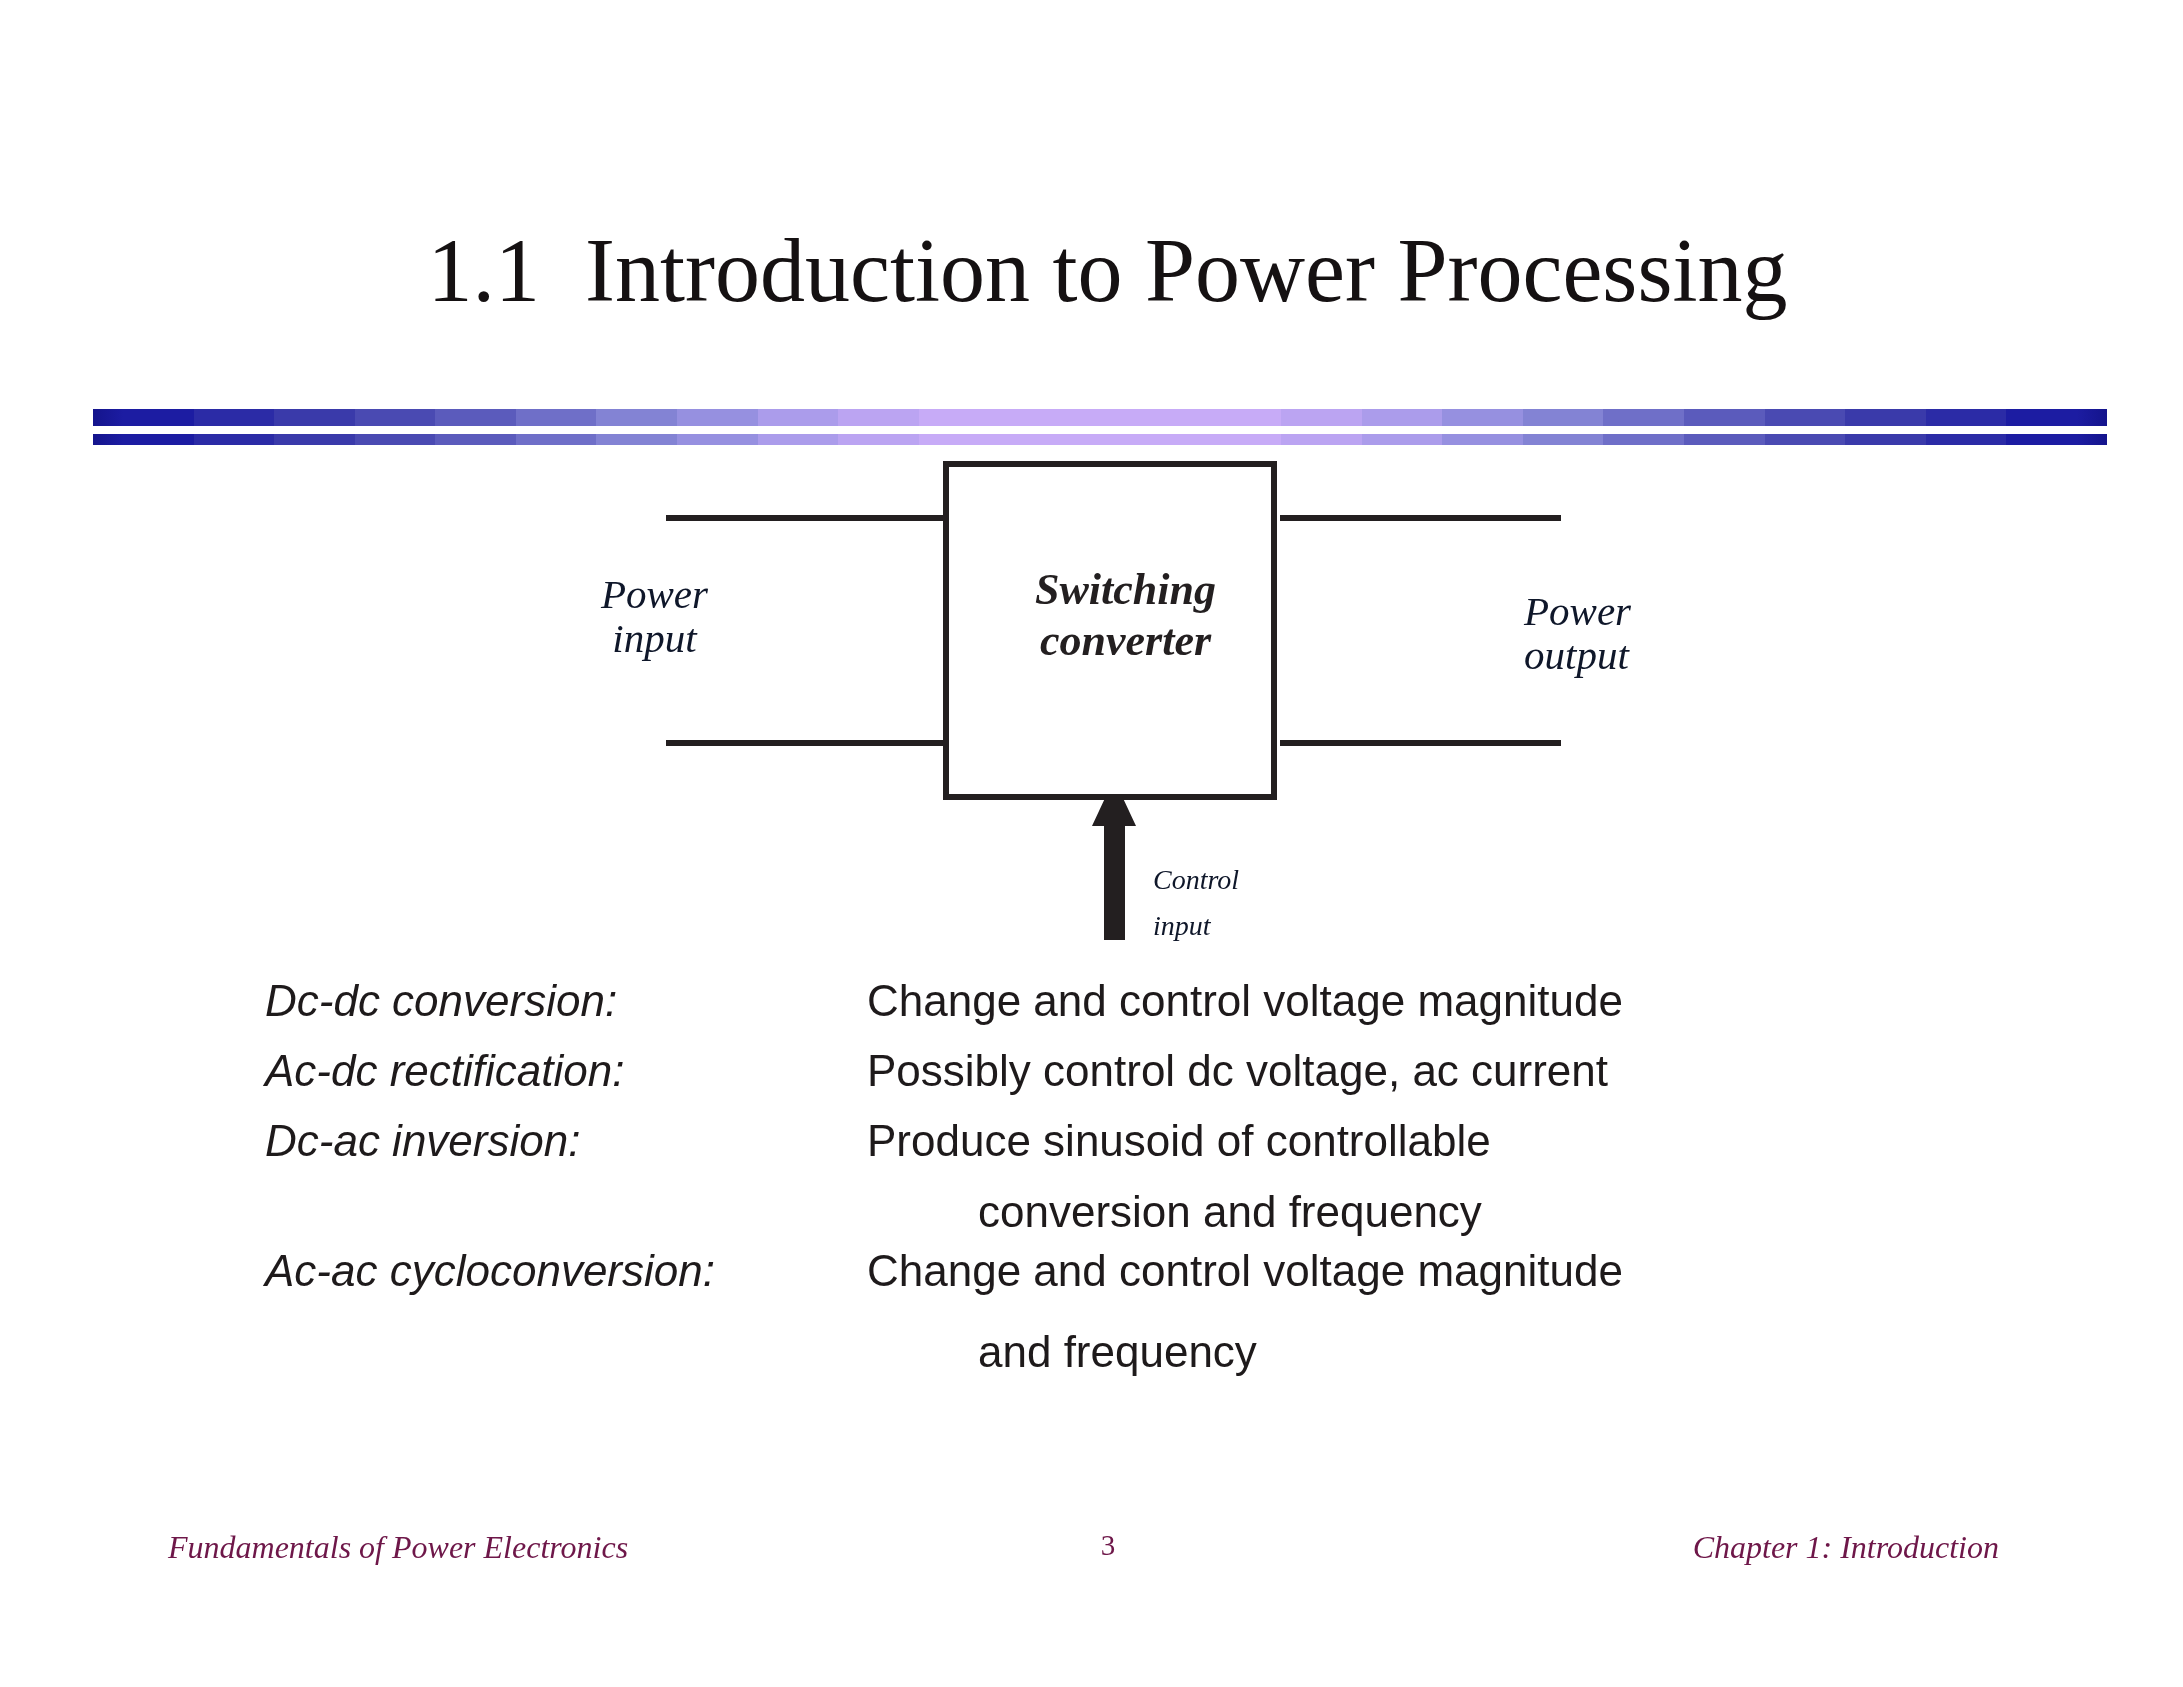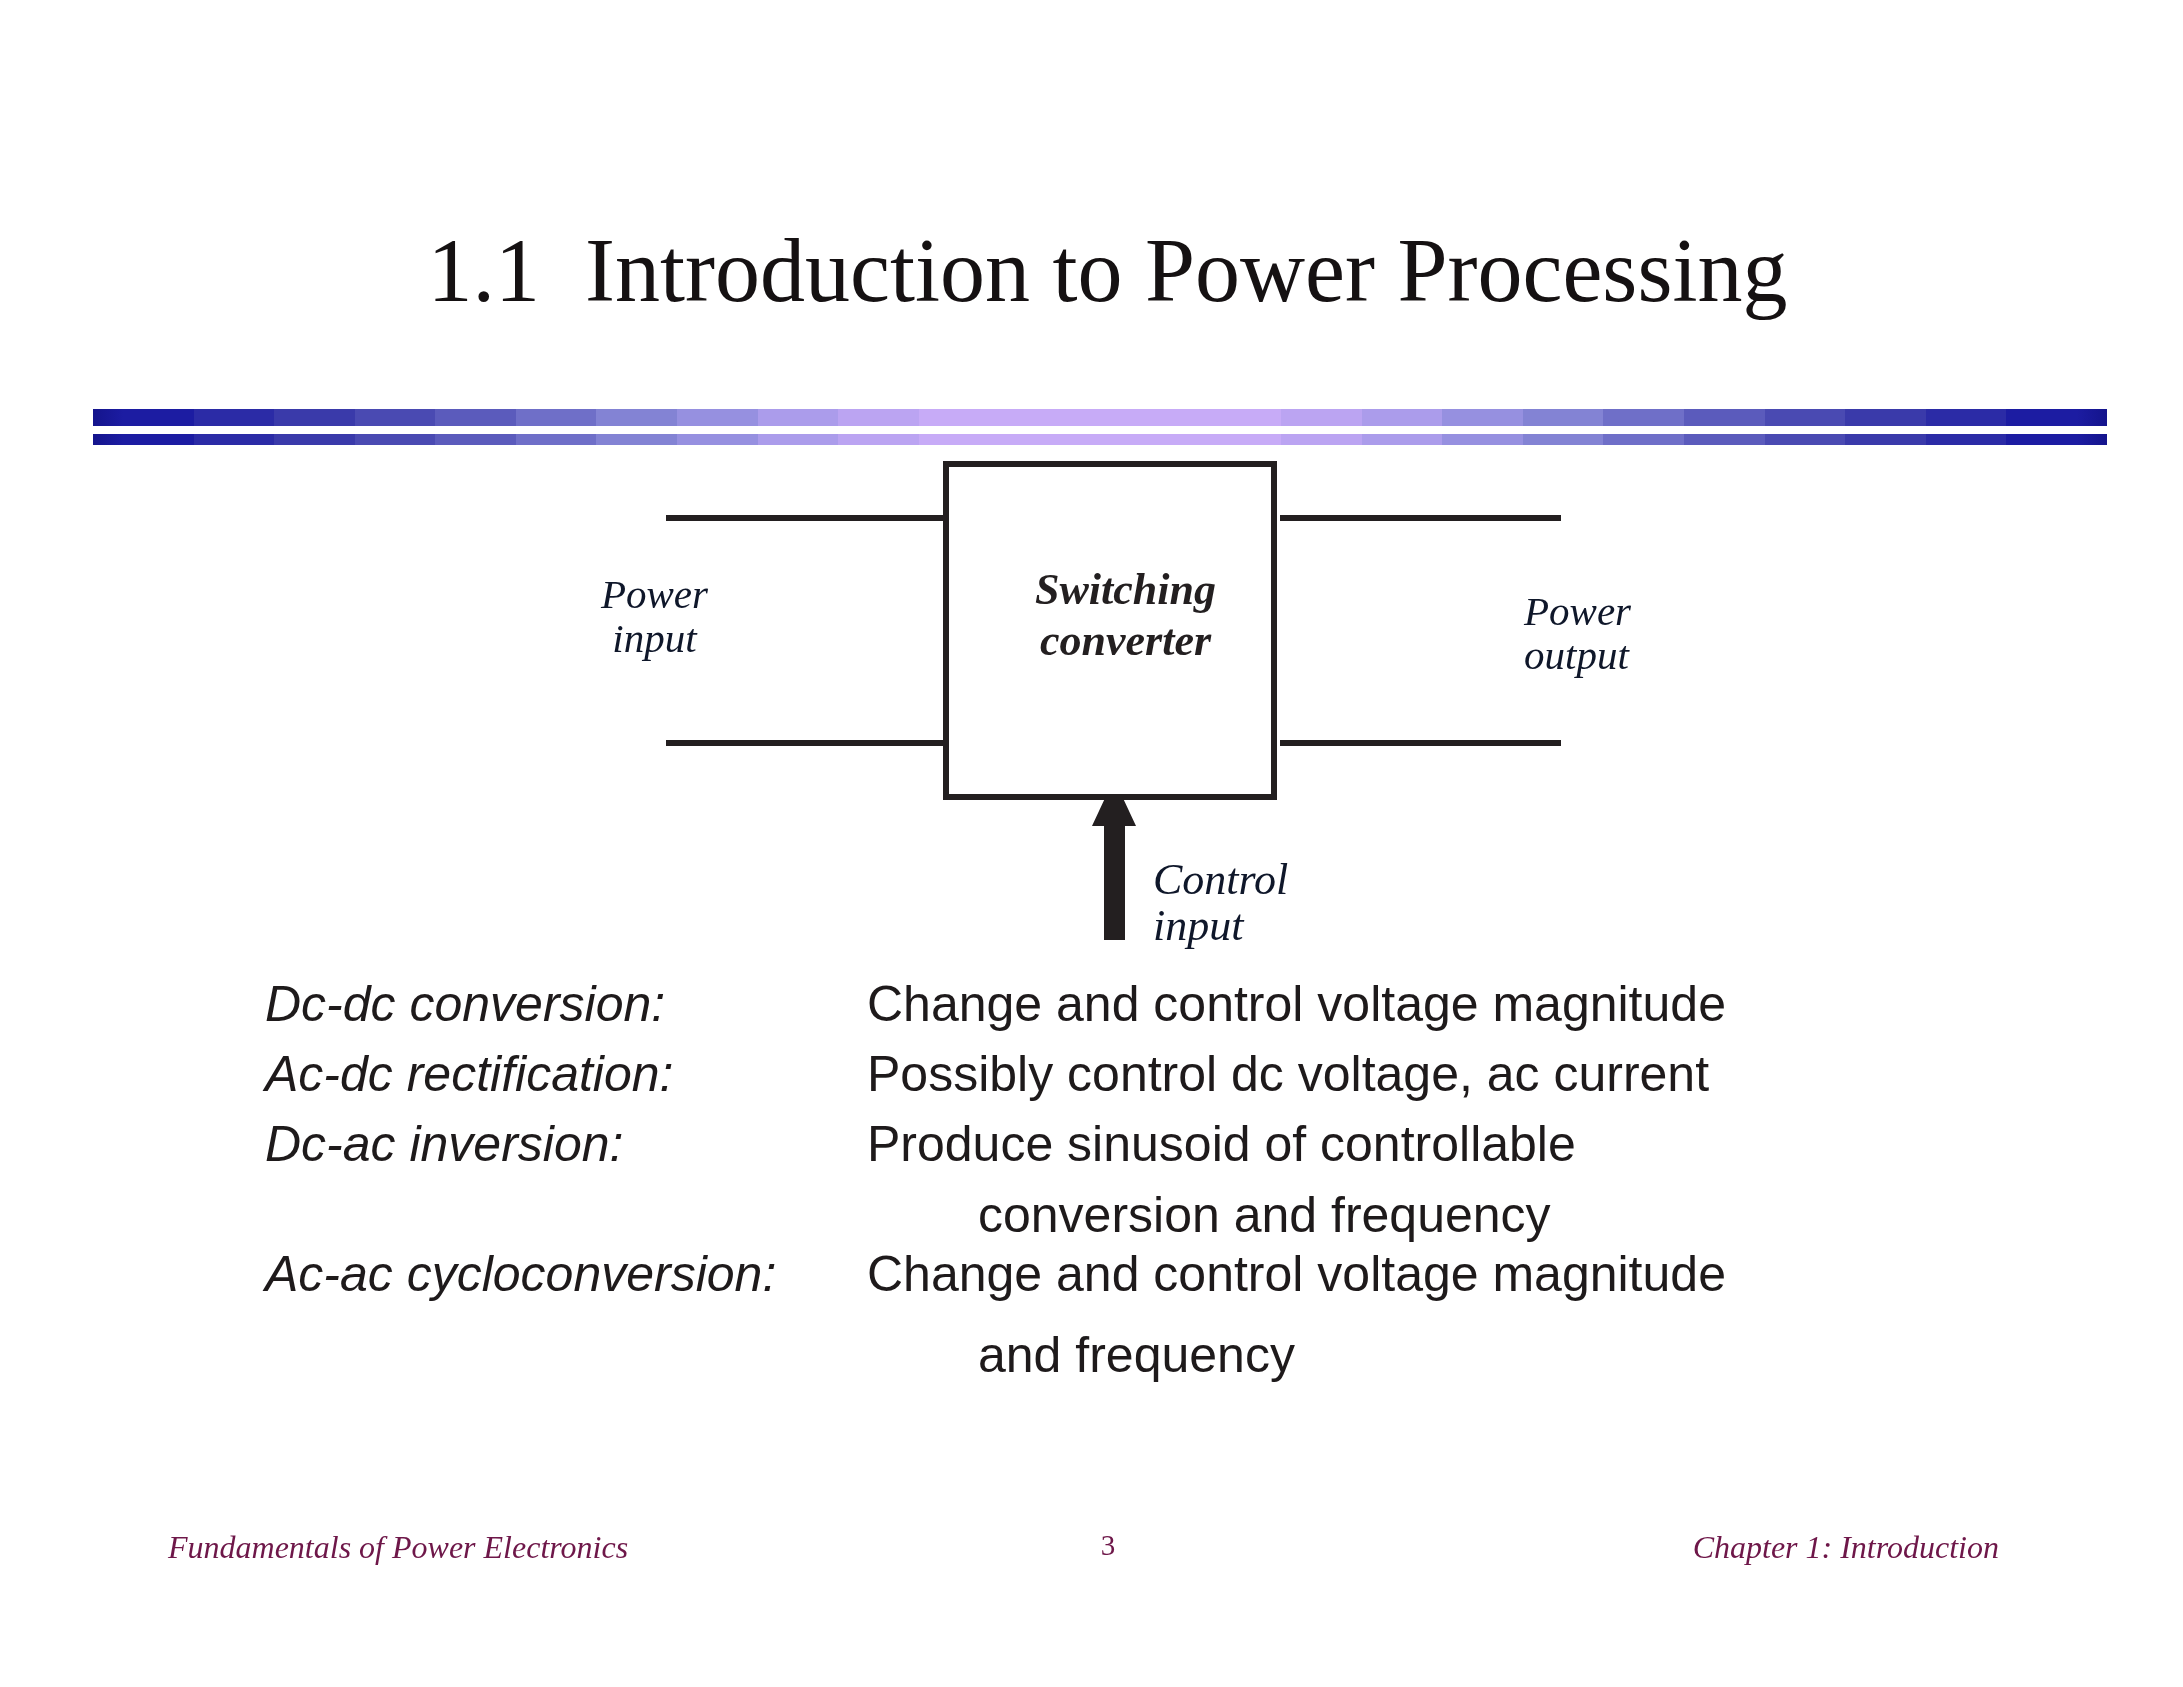--- a/index.html
+++ b/index.html
@@ -72,32 +72,32 @@
     border-bottom:30px solid #231f20;
   }
 
   .diagram-label{
     font-style:italic;
     font-size:41px;line-height:44px;
     color:#0f172a;
   }
   #power-input-label{left:556px;top:572px;width:165px;text-align:center;}
   #power-output-label{left:1508px;top:589px;width:212px;text-align:left;}
-  #control-input-label{left:1137px;top:857px;width:212px;text-align:left;font-size:44px;line-height:46px;}
+  #control-input-label{left:1137px;top:857px;width:212px;text-align:left;font-size:28px;line-height:46px;}
   #converter-label{
     left:949px;top:564px;width:321px;
     text-align:center;
     font-style:italic;font-weight:bold;
     font-size:44px;line-height:51px;
   }
 
   
   .defline{
     font-family:"Liberation Sans","DejaVu Sans",sans-serif;
-    font-size:50px;line-height:1.1;
+    font-size:44px;line-height:1.1;
     white-space:nowrap;
     color:#1e1a1b;
   }
   .defterm{position:absolute;left:265px;font-style:italic;}
   .defdesc{position:absolute;left:867px;}
   .defcont{position:absolute;left:978px;}
   #defrow1{top:977px;}
   #defrow2{top:1047px;}
   #defrow3{top:1117px;}
   #defrow4{top:1188px;}

